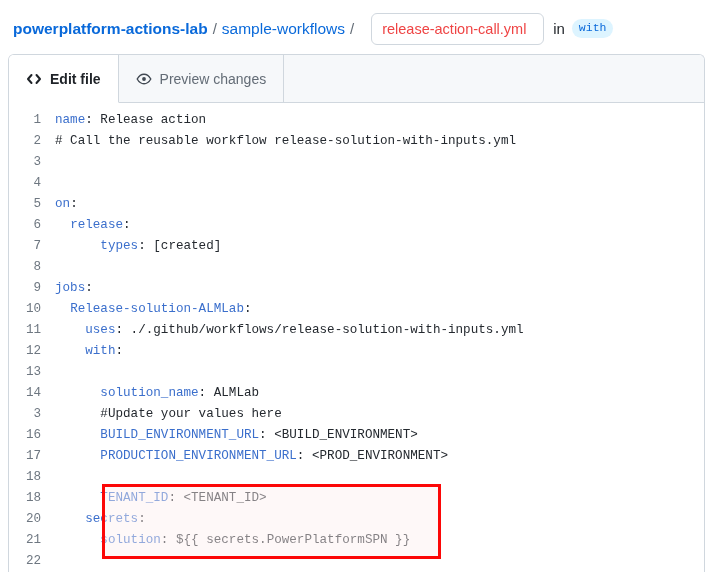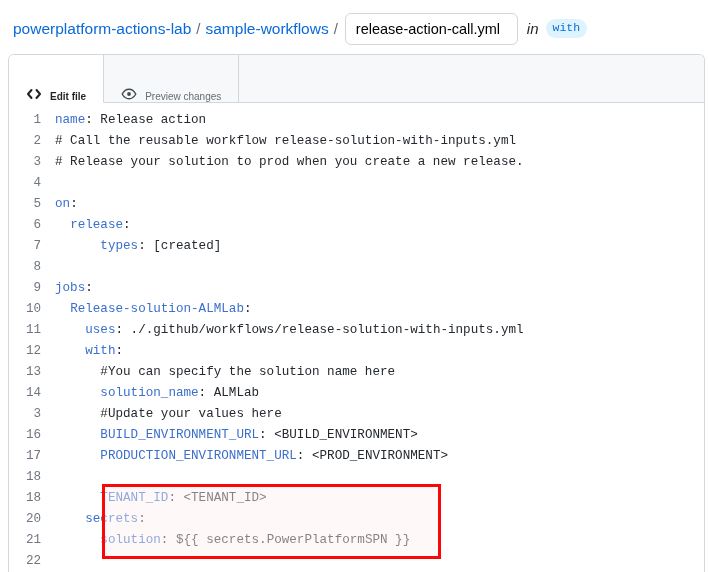--- a/index.html
+++ b/index.html
@@ -19,44 +19,43 @@
     padding: 11px 0 0 13px;
     height: 46px;
     font-size: 15.5px;
     color: #1f2328;
   }
   .bc-link {
     color: #0969da;
     cursor: pointer;
     white-space: nowrap;
   }
-  .bc-link.bold { font-weight: normal; }
+  .bc-link.bold { font-weight: bold; }
   .bc-sep {
     color: #636c76;
     margin: 0 5px;
     font-size: 15px;
   }
   .filename-input {
     border: 1px solid #d0d7de;
     border-radius: 6px;
     padding: 5px 10px;
     font-size: 14.5px;
-    color: #000000;
+    color: #ef4444;
     background: #fff;
     width: 173px;
     height: 32px;
     font-family: "Liberation Sans", sans-serif;
     outline: none;
-    margin-left: 2px;
+    margin-left: 12px;
   }
   .in-word {
     margin: 0 7px 0 9px;
     color: #1f2328;
     font-size: 15px;
-    font-style: italic;
   }
   .branch-badge {
     background: #ddf4ff;
     color: #0969da;
     border-radius: 10px;
     padding: 2px 7px 3px 7px;
     font-family: "Liberation Mono", monospace;
     font-size: 11.5px;
     line-height: 1.3;
   }
@@ -75,24 +74,24 @@
     overflow: hidden;
   }
   .tabbar {
     display: flex;
     height: 48px;
     background: #f6f8fa;
     border-bottom: 1px solid #d0d7de;
   }
   .tab {
     display: flex;
-    align-items: flex-end;
+    align-items: center;
     gap: 8px;
     padding: 0 17px;
-    font-size: 10px;
+    font-size: 14px;
     color: #636c76;
     cursor: pointer;
     border-right: 1px solid #d0d7de;
     user-select: none;
   }
   .tab.active {
     background: #ffffff;
     color: #1f2328;
     font-weight: bold;
     border-bottom: 1px solid #ffffff;
@@ -178,31 +177,31 @@
           </svg>
         </span>
         <span>Preview changes</span>
       </div>
     </div>
 
     <div class="code-area">
       <div id="code-lines">
           <div class="code-line"><span class="ln">1</span><span class="code-text"><span class="tok-key">name</span><span class="tok-plain">: Release action</span></span></div>
           <div class="code-line"><span class="ln">2</span><span class="code-text"><span class="tok-comment"># Call the reusable workflow release-solution-with-inputs.yml</span></span></div>
-          <div class="code-line"><span class="ln">3</span><span class="code-text"><span class="tok-comment"># Release your solution to prod when you create a new release.</span></span></div>
+          <div class="code-line"><span class="ln">3</span></div>
           <div class="code-line"><span class="ln">4</span><span class="code-text"><span class="tok-plain"></span></span></div>
           <div class="code-line"><span class="ln">5</span><span class="code-text"><span class="tok-key">on</span><span class="tok-plain">:</span></span></div>
           <div class="code-line"><span class="ln">6</span><span class="code-text"><span class="tok-plain">  </span><span class="tok-key">release</span><span class="tok-plain">:</span></span></div>
           <div class="code-line"><span class="ln">7</span><span class="code-text"><span class="tok-plain">      </span><span class="tok-key">types</span><span class="tok-plain">: [created]</span></span></div>
           <div class="code-line"><span class="ln">8</span><span class="code-text"><span class="tok-plain"></span></span></div>
           <div class="code-line"><span class="ln">9</span><span class="code-text"><span class="tok-key">jobs</span><span class="tok-plain">:</span></span></div>
           <div class="code-line"><span class="ln">10</span><span class="code-text"><span class="tok-plain">  </span><span class="tok-key">Release-solution-ALMLab</span><span class="tok-plain">:</span></span></div>
           <div class="code-line"><span class="ln">11</span><span class="code-text"><span class="tok-plain">    </span><span class="tok-key">uses</span><span class="tok-plain">: ./.github/workflows/release-solution-with-inputs.yml</span></span></div>
           <div class="code-line"><span class="ln">12</span><span class="code-text"><span class="tok-plain">    </span><span class="tok-key">with</span><span class="tok-plain">:</span></span></div>
-          <div class="code-line"><span class="ln">13</span><span class="code-text"><span class="tok-plain">      </span><span class="tok-comment">#You can specify the solution name here</span></span></div>
+          <div class="code-line"><span class="ln">13</span></div>
           <div class="code-line"><span class="ln">14</span><span class="code-text"><span class="tok-plain">      </span><span class="tok-key">solution_name</span><span class="tok-plain">: ALMLab</span></span></div>
           <div class="code-line"><span class="ln">3</span><span class="code-text"><span class="tok-plain">      </span><span class="tok-comment">#Update your values here</span></span></div>
           <div class="code-line"><span class="ln">16</span><span class="code-text"><span class="tok-plain">      </span><span class="tok-key">BUILD_ENVIRONMENT_URL</span><span class="tok-plain">: &lt;BUILD_ENVIRONMENT&gt;</span></span></div>
           <div class="code-line"><span class="ln">17</span><span class="code-text"><span class="tok-plain">      </span><span class="tok-key">PRODUCTION_ENVIRONMENT_URL</span><span class="tok-plain">: &lt;PROD_ENVIRONMENT&gt;</span></span></div>
           <div class="code-line"><span class="ln">18</span></div>
           <div class="code-line"><span class="ln">18</span><span class="code-text"><span class="tok-plain">      </span><span class="tok-key">TENANT_ID</span><span class="tok-plain">: &lt;TENANT_ID&gt;</span></span></div>
           <div class="code-line"><span class="ln">20</span><span class="code-text"><span class="tok-plain">    </span><span class="tok-key">secrets</span><span class="tok-plain">:</span></span></div>
           <div class="code-line"><span class="ln">21</span><span class="code-text"><span class="tok-plain">      </span><span class="tok-key">solution</span><span class="tok-plain">: ${{ secrets.PowerPlatformSPN }}</span></span></div>
           <div class="code-line"><span class="ln">22</span><span class="code-text"><span class="tok-plain"></span></span></div>
         </div>

